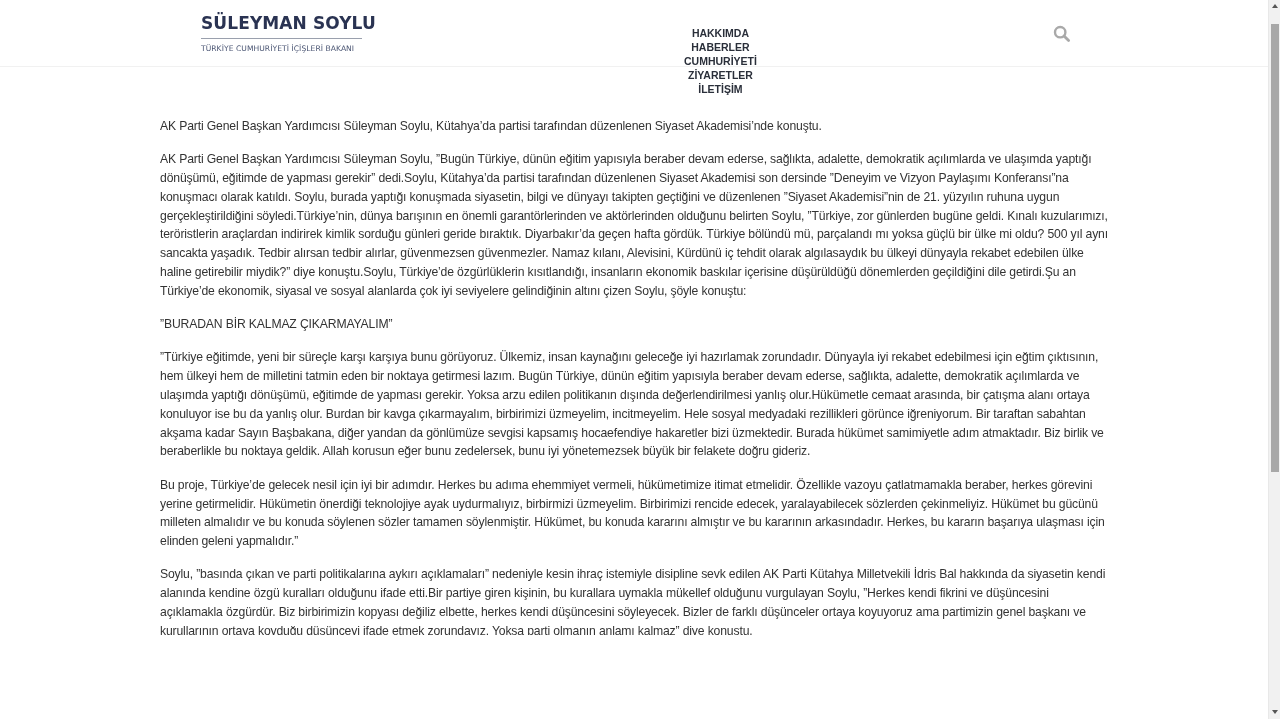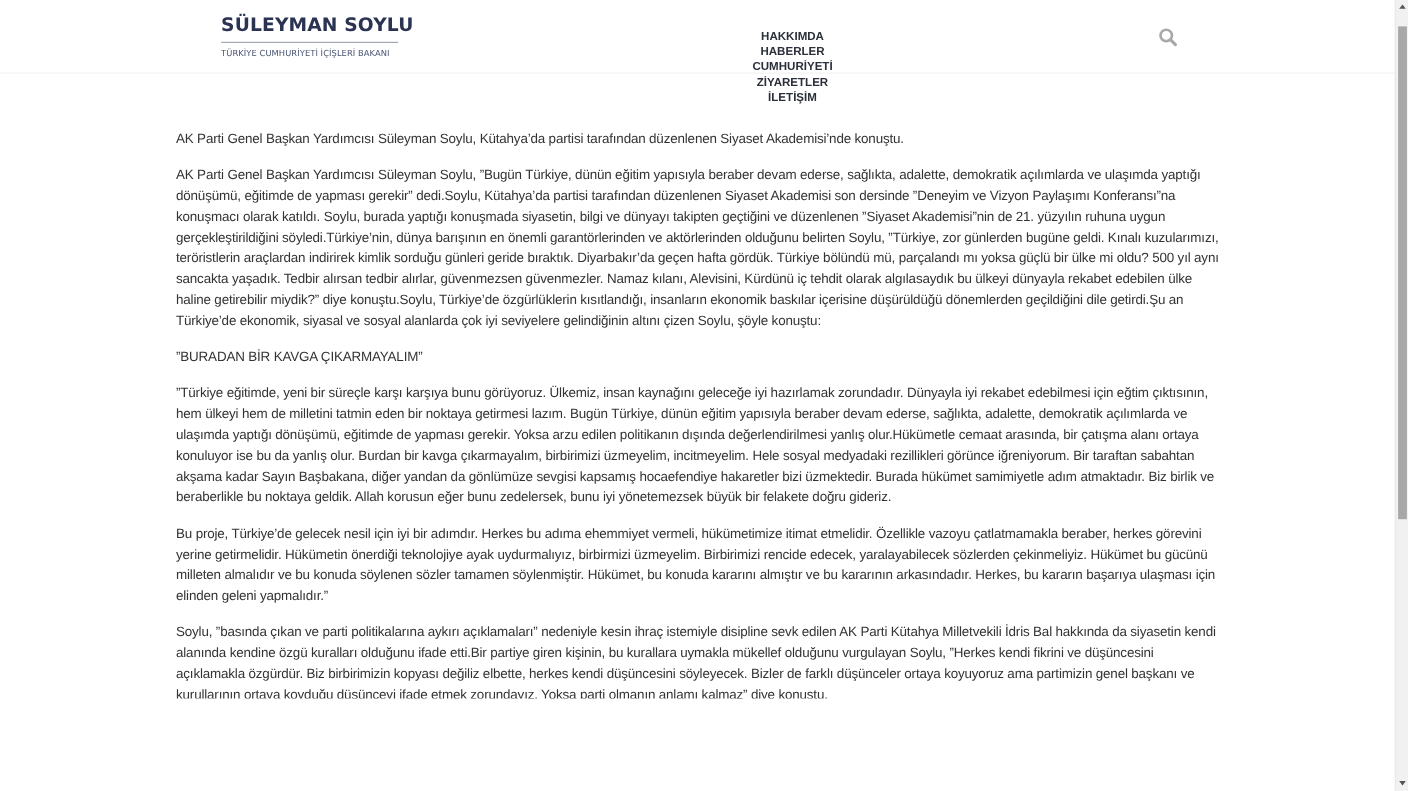--- a/index.html
+++ b/index.html
@@ -168,21 +168,21 @@
       <svg width="18" height="18" viewBox="0 0 18 18">
         <circle cx="7.2" cy="7.2" r="5.2" fill="none" stroke="#a9a9a9" stroke-width="2.4"></circle>
         <line x1="11" y1="11" x2="15.6" y2="15.6" stroke="#a9a9a9" stroke-width="2.8" stroke-linecap="round"></line>
       </svg>
     </div>
   </header>
 
   <main class="content">
     <p>AK Parti Genel Başkan Yardımcısı Süleyman Soylu, Kütahya’da partisi tarafından düzenlenen Siyaset Akademisi’nde konuştu.</p>
     <p>AK Parti Genel Başkan Yardımcısı Süleyman Soylu, ”Bugün Türkiye, dünün eğitim yapısıyla beraber devam ederse, sağlıkta, adalette, demokratik açılımlarda ve ulaşımda yaptığı dönüşümü, eğitimde de yapması gerekir” dedi.Soylu, Kütahya’da partisi tarafından düzenlenen Siyaset Akademisi son dersinde ”Deneyim ve Vizyon Paylaşımı Konferansı”na konuşmacı olarak katıldı. Soylu, burada yaptığı konuşmada siyasetin, bilgi ve dünyayı takipten geçtiğini ve düzenlenen ”Siyaset Akademisi”nin de 21. yüzyılın ruhuna uygun gerçekleştirildiğini söyledi.Türkiye’nin, dünya barışının en önemli garantörlerinden ve aktörlerinden olduğunu belirten Soylu, ”Türkiye, zor günlerden bugüne geldi. Kınalı kuzularımızı, teröristlerin araçlardan indirirek kimlik sorduğu günleri geride bıraktık. Diyarbakır’da geçen hafta gördük. Türkiye bölündü mü, parçalandı mı yoksa güçlü bir ülke mi oldu? 500 yıl aynı sancakta yaşadık. Tedbir alırsan tedbir alırlar, güvenmezsen güvenmezler. Namaz kılanı, Alevisini, Kürdünü iç tehdit olarak algılasaydık bu ülkeyi dünyayla rekabet edebilen ülke haline getirebilir miydik?” diye konuştu.Soylu, Türkiye’de özgürlüklerin kısıtlandığı, insanların ekonomik baskılar içerisine düşürüldüğü dönemlerden geçildiğini dile getirdi.Şu an Türkiye’de ekonomik, siyasal ve sosyal alanlarda çok iyi seviyelere gelindiğinin altını çizen Soylu, şöyle konuştu:</p>
-    <p>”BURADAN BİR KAVGA ÇIKARMAYALIM”</p>
+    <p>”BURADAN BİR KALMAZ ÇIKARMAYALIM”</p>
     <p>”Türkiye eğitimde, yeni bir süreçle karşı karşıya bunu görüyoruz. Ülkemiz, insan kaynağını geleceğe iyi hazırlamak zorundadır. Dünyayla iyi rekabet edebilmesi için eğtim çıktısının, hem ülkeyi hem de milletini tatmin eden bir noktaya getirmesi lazım. Bugün Türkiye, dünün eğitim yapısıyla beraber devam ederse, sağlıkta, adalette, demokratik açılımlarda ve ulaşımda yaptığı dönüşümü, eğitimde de yapması gerekir. Yoksa arzu edilen politikanın dışında değerlendirilmesi yanlış olur.Hükümetle cemaat arasında, bir çatışma alanı ortaya konuluyor ise bu da yanlış olur. Burdan bir kavga çıkarmayalım, birbirimizi üzmeyelim, incitmeyelim. Hele sosyal medyadaki rezillikleri görünce iğreniyorum. Bir taraftan sabahtan akşama kadar Sayın Başbakana, diğer yandan da gönlümüze sevgisi kapsamış hocaefendiye hakaretler bizi üzmektedir. Burada hükümet samimiyetle adım atmaktadır. Biz birlik ve beraberlikle bu noktaya geldik. Allah korusun eğer bunu zedelersek, bunu iyi yönetemezsek büyük bir felakete doğru gideriz.</p>
     <p>Bu proje, Türkiye’de gelecek nesil için iyi bir adımdır. Herkes bu adıma ehemmiyet vermeli, hükümetimize itimat etmelidir. Özellikle vazoyu çatlatmamakla beraber, herkes görevini yerine getirmelidir. Hükümetin önerdiği teknolojiye ayak uydurmalıyız, birbirmizi üzmeyelim. Birbirimizi rencide edecek, yaralayabilecek sözlerden çekinmeliyiz. Hükümet bu gücünü milleten almalıdır ve bu konuda söylenen sözler tamamen söylenmiştir. Hükümet, bu konuda kararını almıştır ve bu kararının arkasındadır. Herkes, bu kararın başarıya ulaşması için elinden geleni yapmalıdır.”</p>
     <p>Soylu, ”basında çıkan ve parti politikalarına aykırı açıklamaları” nedeniyle kesin ihraç istemiyle disipline sevk edilen AK Parti Kütahya Milletvekili İdris Bal hakkında da siyasetin kendi alanında kendine özgü kuralları olduğunu ifade etti.Bir partiye giren kişinin, bu kurallara uymakla mükellef olduğunu vurgulayan Soylu, ”Herkes kendi fikrini ve düşüncesini açıklamakla özgürdür. Biz birbirimizin kopyası değiliz elbette, herkes kendi düşüncesini söyleyecek. Bizler de farklı düşünceler ortaya koyuyoruz ama partimizin genel başkanı ve kurullarının ortaya koyduğu düşünceyi ifade etmek zorundayız. Yoksa parti olmanın anlamı kalmaz” diye konuştu.</p>
   </main>
 
 </div>
 
 <div class="scrollbar">
   <div class="scroll-arrow-up"></div>
   <div class="scroll-thumb"></div>

